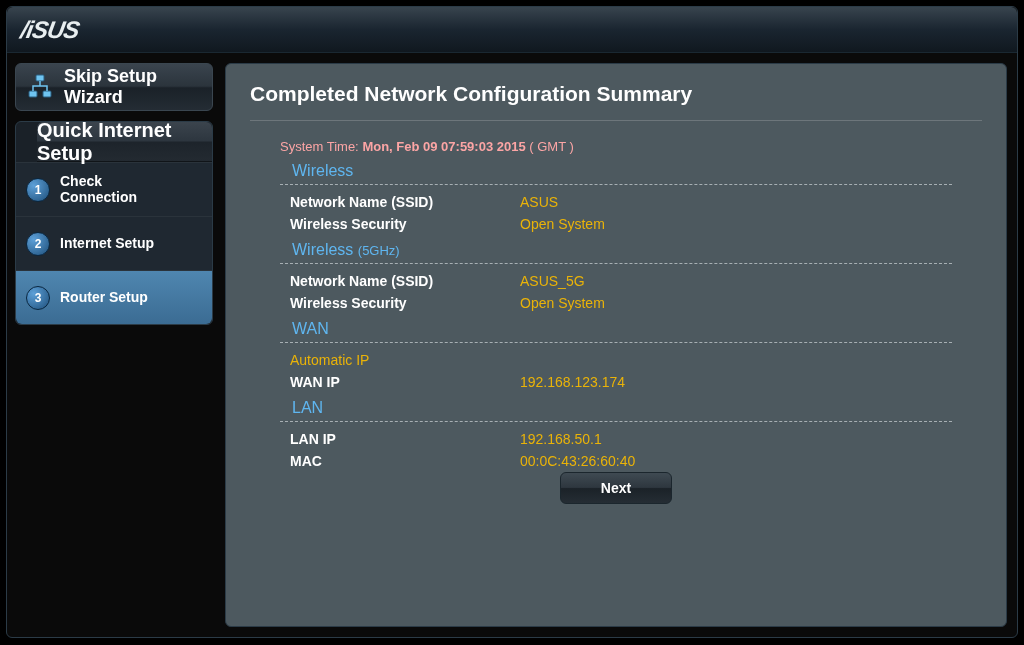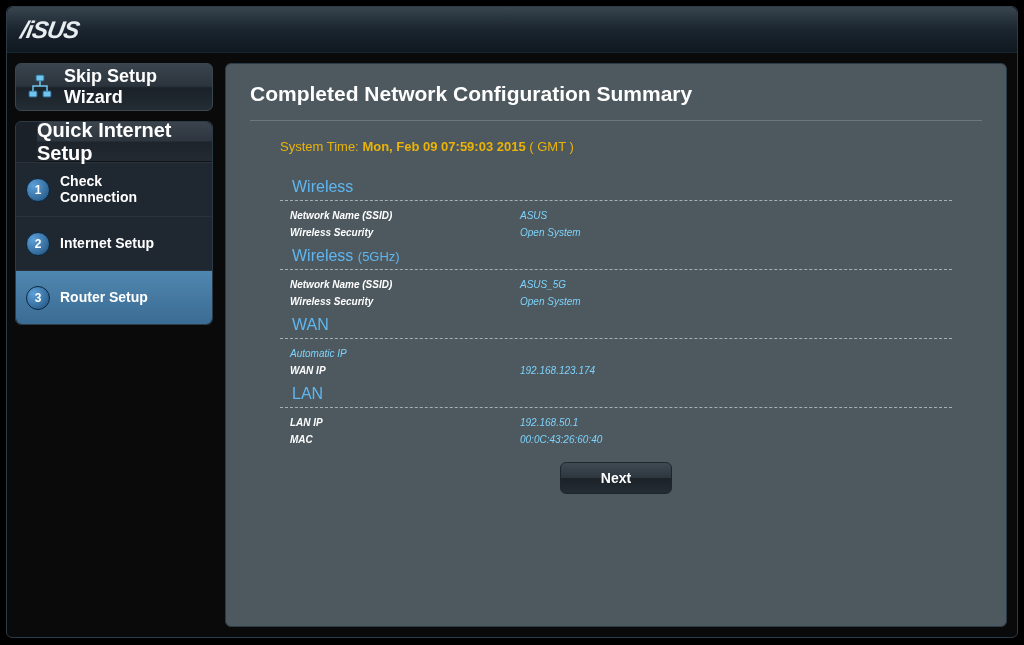--- a/index.html
+++ b/index.html
@@ -130,57 +130,55 @@
     font-size: 21px;
     font-weight: bold;
     color: #fff;
     padding-bottom: 14px;
     border-bottom: 1px solid #6d767b;
     margin-bottom: 18px;
   }
   .content { padding: 0 30px; }
   .systime {
     font-size: 13px;
-    color: #eab308;
-    margin-bottom: 24px;
+    color: #fca5a5;
+    margin-bottom: 8px;
   }
   .systime .label { font-weight: normal; }
   .systime .val { font-weight: bold; }
   .systime .tz { font-weight: normal; }
   .section-title {
     color: #5fb6f0;
     font-size: 16px;
     margin-top: 6px;
     margin-bottom: 4px;
     margin-left: 12px;
   }
   .section-title .sub { font-size: 13px; }
   .dashed-sep {
     border: none;
     border-top: 1px dashed #a7afb3;
     margin: 0 0 6px 0;
   }
   .row {
     display: flex;
     padding: 3px 0 3px 10px;
-    font-size: 10px;
-    font-style: italic;
+    font-size: 14px;
   }
   .row .key {
     width: 230px;
     font-weight: bold;
     color: #fff;
   }
   .row .val {
-    color: #7dd3fc;
+    color: #eab308;
   }
   .next-wrap {
     display: flex;
     justify-content: center;
-    margin-top: 14px;
   }
   .next-btn {
     width: 112px;
     height: 32px;
     border: 1px solid #1b262d;
     border-radius: 6px;
     background: linear-gradient(#3f4a52 0%, #2e373f 48%, #1b2228 52%, #252d34 100%);
     color: #fff;
     font-weight: bold;
     font-size: 14px;

